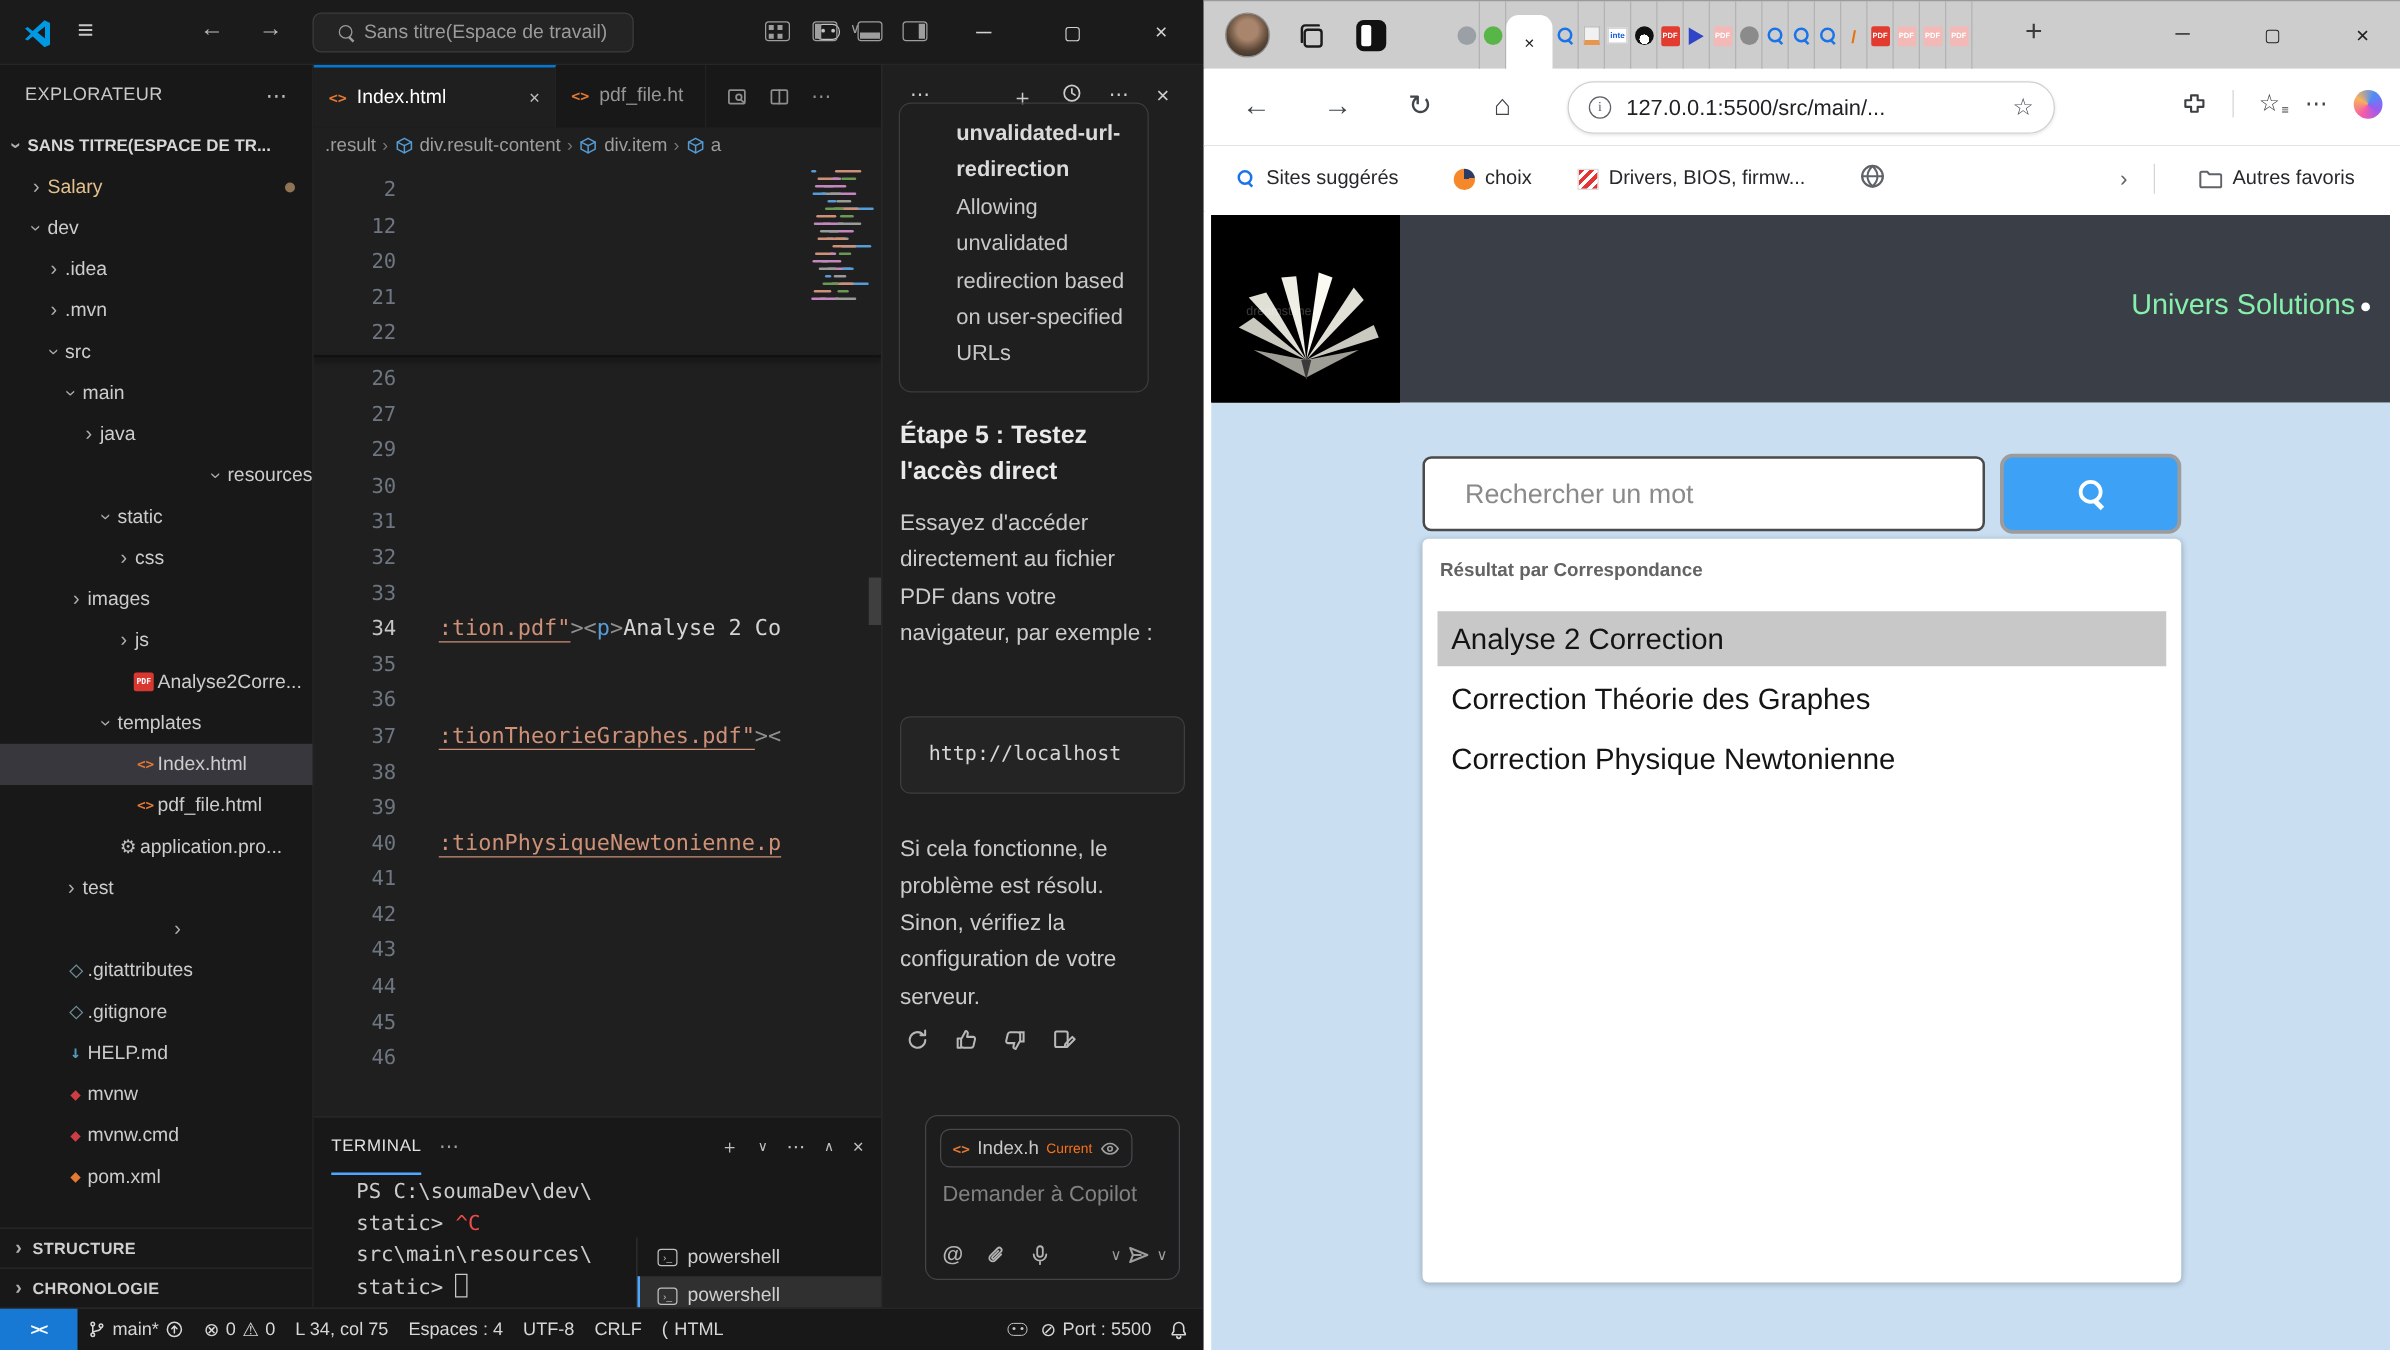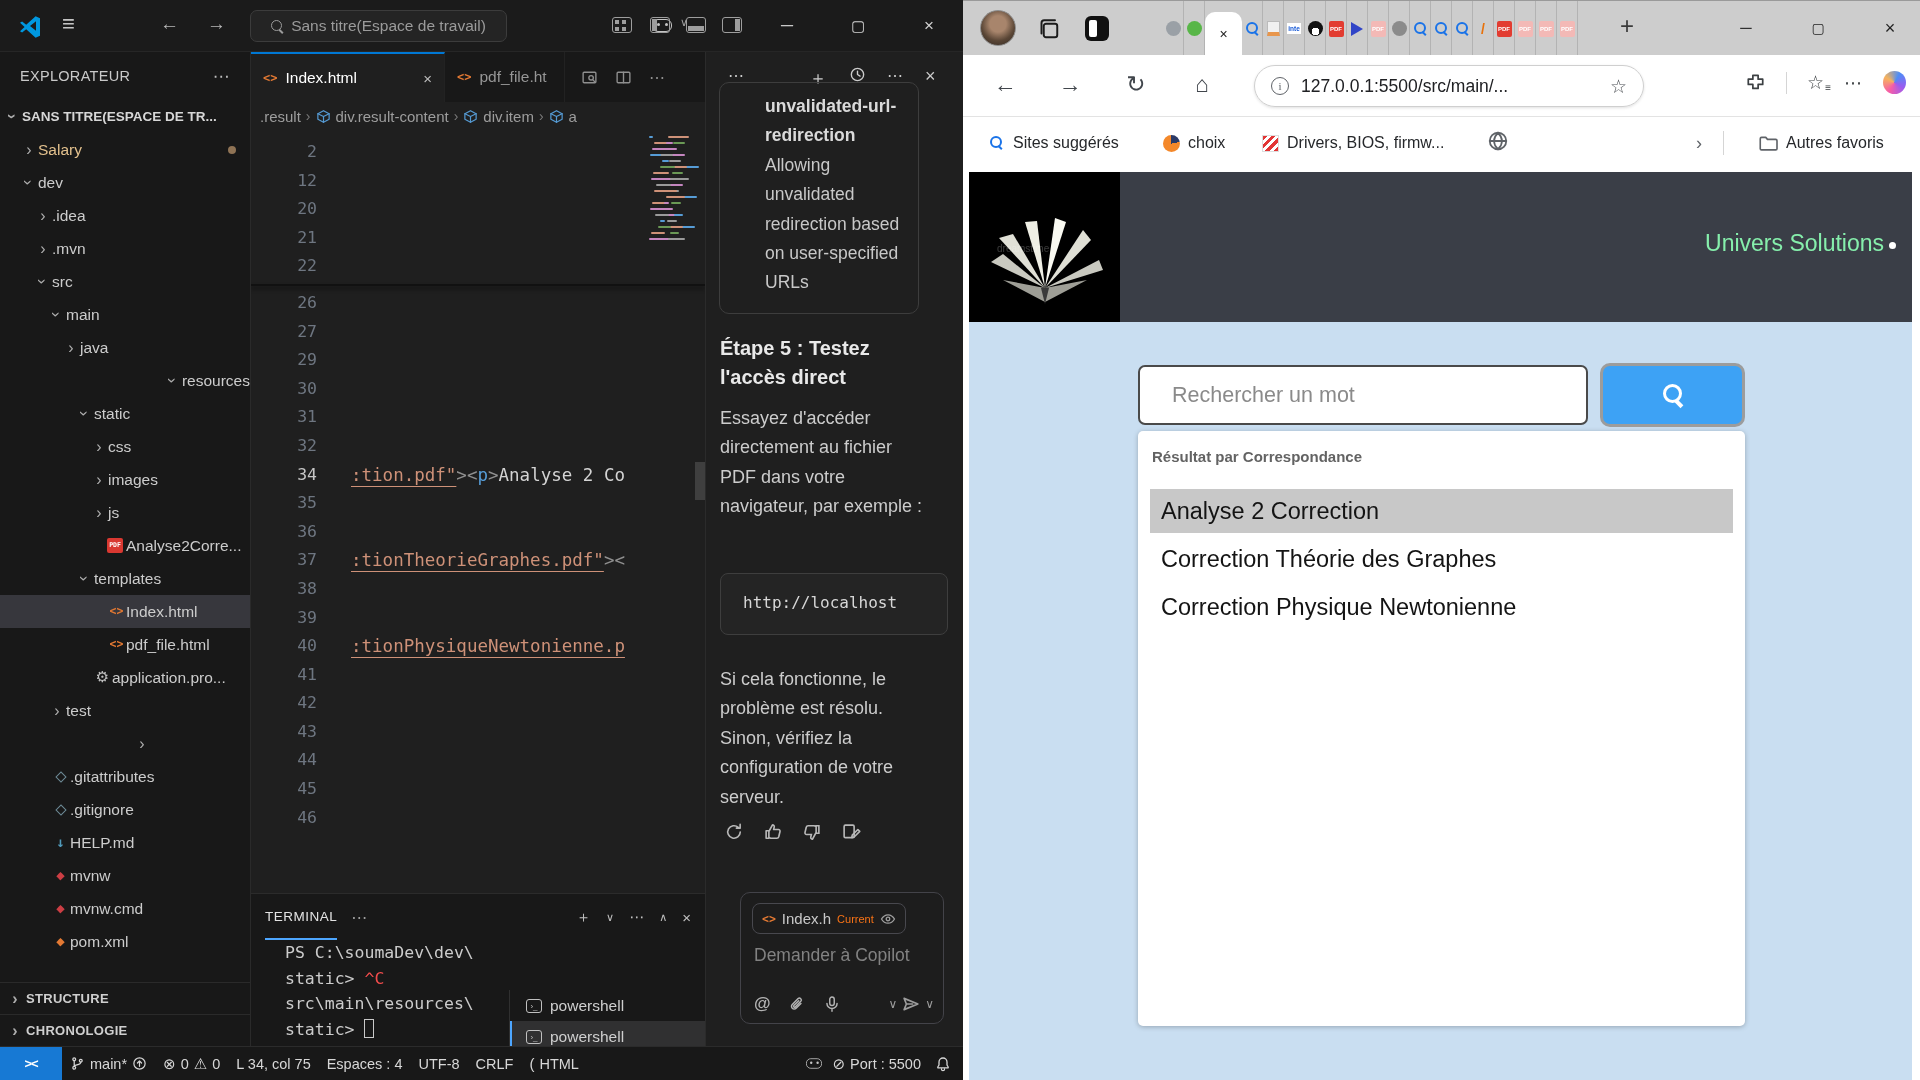--- a/index.html
+++ b/index.html
@@ -272,21 +272,21 @@
           <span class="">resources</span>
         </div>
         <div class="trow" style="padding-left: 76px;">
           <span class="chev exp"></span>
           <span class="">static</span>
         </div>
         <div class="trow" style="padding-left: 90px;">
           <span class="chev"></span>
           <span class="">css</span>
         </div>
-        <div class="trow" style="padding-left: 90px; align-items: flex-end;">
+        <div class="trow" style="padding-left: 52px; align-items: flex-end;">
           <span class="chev"></span>
           <span class="">images</span>
         </div>
         <div class="trow" style="padding-left: 90px;">
           <span class="chev"></span>
           <span class="">js</span>
         </div>
         <div class="trow" style="padding-left: 107px;">
           <span class="fi fi-pdf"></span>
           <span class="">Analyse2Corre...</span>
@@ -449,20 +449,24 @@
           <div class="crow">
             <span class="ln">30</span>
             <span class="ct"></span>
           </div>
           <div class="crow">
             <span class="ln">31</span>
             <span class="ct"></span>
           </div>
           <div class="crow">
             <span class="ln">32</span>
+            <span class="ct"></span>
+          </div>
+          <div class="crow">
+            <span class="ln">33</span>
             <span class="ct"></span>
           </div>
           <div class="crow">
             <span class="ln cur">34</span>
             <span class="ct"><span class="tok-su">:tion.pdf"</span><span class="tok-p">&gt;&lt;</span><span class="tok-t">p</span><span class="tok-p">&gt;</span><span class="tok-w">Analyse 2 Co</span></span>
           </div>
           <div class="crow">
             <span class="ln">35</span>
             <span class="ct"></span>
           </div>

